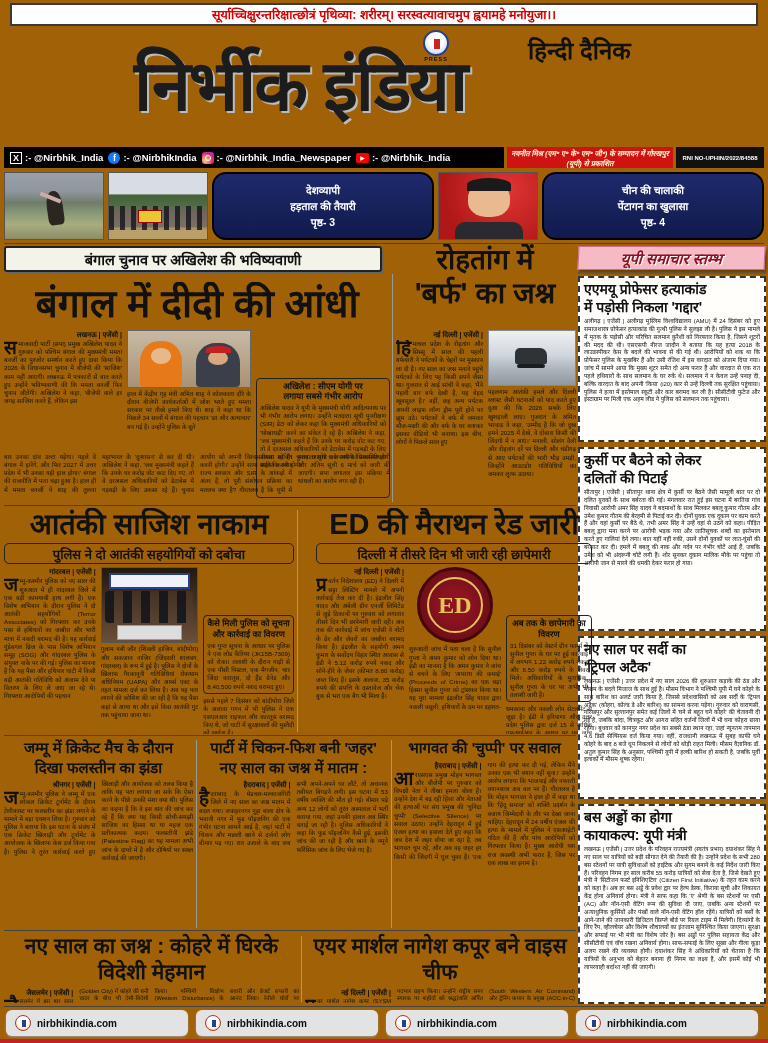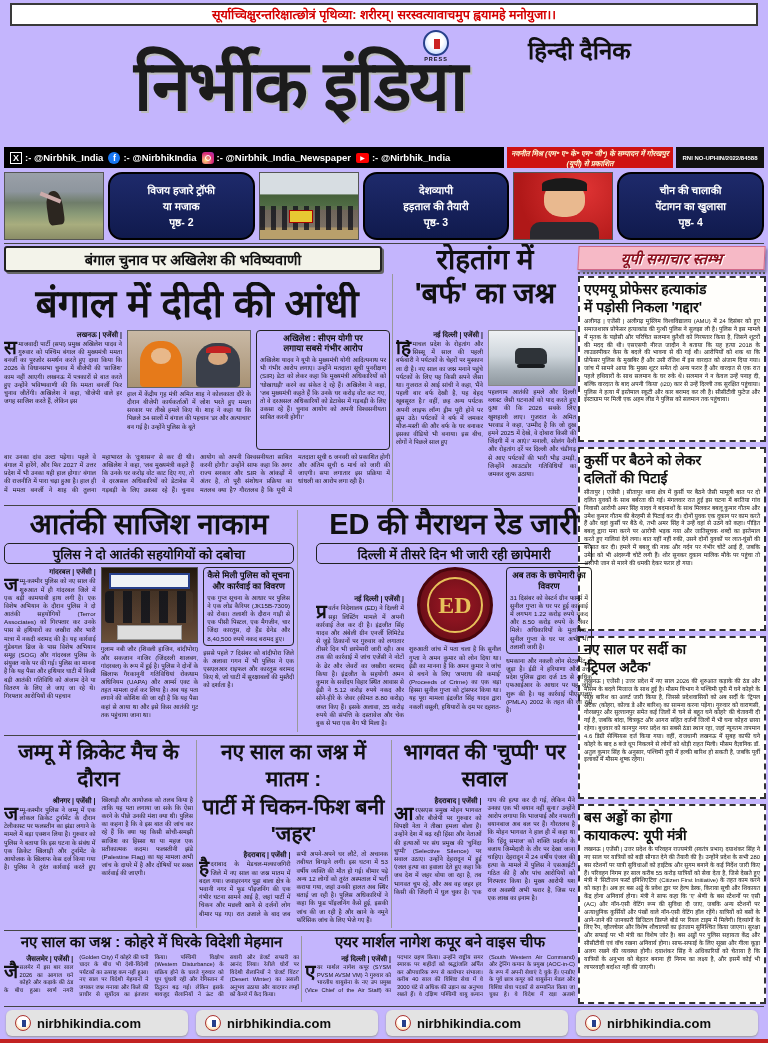--- a/index.html
+++ b/index.html
@@ -1,19 +1,19 @@
 <!DOCTYPE html>
 <html><head>
 <meta charset="utf-8">
 <style>
   * { margin:0; padding:0; box-sizing:border-box; }
   html,body { background:#777; }
   .page {
     position:relative; width:768px; height:1043px; margin:0 auto;
-    background:#c4b5fd; overflow:hidden;
+    background:#a16207; overflow:hidden;
     font-family:"Liberation Sans","DejaVu Sans",sans-serif; color:#111;
     border-bottom:4px solid #c22222;
   }
   
   .tagline-bar { position:absolute; left:10px; right:10px; top:3px; height:23px;
     border:2px solid #3a3a3a; background:#fff; display:flex; align-items:center; justify-content:center; }
   .tagline-bar span { color:#d40000; font-weight:bold; font-size:12.5px; }
   
   .mast-title { position:absolute; left:0; top:44px; width:600px; text-align:center;
     font-size:70px; font-weight:900; color:#1c1c1c; line-height:1.2; letter-spacing:-2px; white-space:nowrap;
@@ -78,21 +78,21 @@
     display:flex; align-items:center; justify-content:center; transform:skew(-3deg);
     border:1px solid #d06a8a; box-shadow:2px 3px 3px rgba(0,0,0,.35); text-shadow:1px 1px 0 #fff; }
   .rail-dots { position:absolute; left:578px; top:272px; width:187px; border-top:2px dotted #555; }
   
   .headline { font-weight:900; color:#111; text-align:center; }
   .dateline { font-size:7px; font-weight:bold; text-align:right; margin-bottom:1px; }
   .bodytext { font-size:6.2px; line-height:1.32; text-align:justify; overflow:hidden; }
   .dc { float:left; font-size:19px; font-weight:bold; line-height:0.8; padding-right:1.5px; }
   .subhead-box { border:1.5px solid #222; border-radius:5px; display:flex; align-items:center;
     justify-content:center; font-size:13px; font-weight:800; height:21px; margin:2px 0 3px 0; }
-  .inbox { border:1.2px solid #222; border-radius:4px; padding:2px 3px; }
+  .inbox { border:1.2px solid #222; border-radius:4px; padding:2px 3px;margin-top:48px; }
   .inbox .t { font-size:8.5px; font-weight:800; text-align:center; line-height:1.25; margin-bottom:2px; }
   
   .main-art { position:absolute; left:4px; top:282px; width:386px; height:286px; overflow:hidden; }
   .main-art .headline { font-size:39px; line-height:1.15; }
   .main-row { display:flex; gap:5px; margin-top:3px; height:120px; }
   .mcol1 { width:118px; } .mcol2 { width:124px; } .mcol3 { width:134px; }
   .photo-leaders { width:100%; height:58px; position:relative; overflow:hidden;
     background:linear-gradient(180deg,#c9b9a5,#a89274); border:1px solid #666; margin-bottom:2px; }
   .fig1 { position:absolute; left:10%; bottom:0; width:34%; height:82%; background:#e67a1a; border-radius:45% 45% 4px 4px; }
   .fig1::before { content:""; position:absolute; left:26%; top:16%; width:48%; height:34%; background:#e8b88a; border-radius:50%; }
@@ -115,49 +115,49 @@
   .rail-box .t { font-size:14px; font-weight:800; text-align:left; line-height:1.25; }
   .rail-box .b { font-size:5.9px; line-height:1.33; text-align:justify; margin-top:2px; }
   .rb1 { height:166px; } .rb2 { height:184px; } .rb3 { height:163px; } .rb4 { height:200px; }
   
   .band { position:absolute; overflow:hidden; }
   .terror { left:4px; top:508px; width:290px; height:226px; }
   .edart  { left:316px; top:508px; width:276px; height:226px; }
   .band .headline { font-size:29px; line-height:1.15; }
   .band-row { display:flex; gap:5px; height:162px; }
   .tcol1 { width:92px; } .tcol2 { width:98px; } .tcol3 { width:91px; }
-  .ecol1 { width:88px;margin-top:27px; } .ecol2 { width:92px; } .ecol3 { width:86px; }
+  .ecol1 { width:88px; } .ecol2 { width:92px; } .ecol3 { width:86px; }
   .photo-police { width:100%; height:76px; position:relative; overflow:hidden; border:1px solid #555;
     background:linear-gradient(180deg,#23190f,#51392a 62%,#6a503a); margin-bottom:2px; }
   .pol-banner { position:absolute; top:6%; left:8%; width:84%; height:22%; background:#eef2f6; border:2px solid #27408b; }
   .pol-figs { position:absolute; left:4%; top:30%; width:92%; height:44%;
     background:repeating-linear-gradient(90deg, rgba(20,22,28,.9) 0 9px, rgba(90,75,60,.25) 9px 18px); border-radius:4px; }
   .pol-table { position:absolute; bottom:3%; left:16%; width:68%; height:20%; background:#ddd; border:1px solid #999; }
   .ed-logo-wrap { display:flex; justify-content:center; margin-bottom:2px; }
   .ed-logo { width:76px; height:76px; border-radius:50%; border:3px solid #48060c;
     background:radial-gradient(circle,#8c1420 30%,#6b0f18 75%); display:flex; align-items:center;
     justify-content:center; position:relative; color:#e7c15a; font-weight:900; font-size:24px;
     font-family:"Liberation Serif","DejaVu Serif",serif; }
   .ed-logo::before { content:""; position:absolute; inset:7px; border:2px solid #e7c15a; border-radius:50%; }
   
   .a3 { position:absolute; top:738px; height:190px; overflow:hidden; }
-  .a3 .headline { font-size:21px; line-height:1.3; }
+  .a3 .headline { font-size:15px; line-height:1.3; }
   .a3 .cols { column-count:2; column-gap:6px; height:148px; margin-top:3px; }
   .flag-art { left:4px; width:189px; } .party-art { left:199px; width:189px; } .bhag-art { left:394px; width:181px; }
   
   .a4 { position:absolute; top:933px; height:70px; overflow:hidden; }
-  .a4 .headline { font-size:15px; line-height:1.25; }
+  .a4 .headline { font-size:21px; line-height:1.25; }
   .a4 .cols { column-gap:6px; height:46px; margin-top:2px; }
   .fog-art { left:4px; width:295px; } .fog-art .cols { column-count:4; }
   .air-art { left:305px; width:270px; } .air-art .cols { column-count:3; }
   .a4 .bodytext { font-size:5.7px; }
   
   .pill { position:absolute; top:1010px; width:182px; height:26px; background:#e3e3e3;
     border-radius:6px; display:flex; align-items:center; gap:6px; padding:0 9px; box-shadow:0 1px 2px #999; }
-  .pill .site { font-size:13px; font-weight:900; color:#0d0d0d; }
+  .pill .site { font-size:10px; font-weight:900; color:#0d0d0d; }
   .press-mini { width:16px; height:16px; border-radius:50%; border:1.5px solid #a33;
     background:radial-gradient(circle at 50% 40%, #fff 45%, #ffd9a0 80%, #a33 100%); position:relative; flex:none; }
   .press-mini::after { content:""; position:absolute; left:6px; top:4px; width:4px; height:7px; background:#27408b; }
   
   .hrule { position:absolute; border-top:1.5px solid #444; }
   .vrule { position:absolute; border-left:1px solid #999; }
 </style>
 </head>
 <body>
 
@@ -194,25 +194,20 @@
       </span>
     </div>
     <div class="publisher">नवनीत मिश्र (एम॰ ए॰ के॰ एम॰ जी॰) के सम्पादन में गोरखपुर (यूपी) से प्रकाशित</div>
     <div class="rni">RNI NO-UPHIN/2022/84588</div>
   </div>
 
   <div class="promos">
     <div class="promo-photo photo-cricket">
       <div class="crick-fig"></div>
     </div>
-    <div class="promo-cap">
-      <div>विजय हजारे ट्रॉफी</div>
-      <div>या मजाक</div>
-      <div>पृष्ठ- 2</div>
-    </div>
     <div class="promo-photo photo-protest">
       <div class="crowd"></div>
       <div class="banner-y"></div>
     </div>
     <div class="promo-cap">
       <div>देशव्यापी</div>
       <div>हड़ताल की तैयारी</div>
       <div>पृष्ठ- 3</div>
     </div>
     <div class="promo-photo photo-xi">
@@ -361,31 +356,32 @@
           <div class="bodytext">31 दिसंबर को वेस्टर्न ग्रीन फार्म्स में सुनील गुप्ता के घर पर हुई कार्रवाई में लगभग 1.22 करोड़ रुपये नकद और 8.50 करोड़ रुपये के जेवर मिले। अधिकारियों के मुताबिक, सुनील गुप्ता के घर पर अभी भी तलाशी जारी है।</div>
         </div>
         <div class="bodytext" style="margin-top:3px">धमकाना और नकली लोन सेटलमेंट से जुड़ा है। ईडी ने हरियाणा और उत्तर प्रदेश पुलिस द्वारा दर्ज 15 से अधिक एफआईआर के आधार पर यह जांच शुरू की है। यह कार्रवाई पीएमएलए (PMLA) 2002 के तहत की जा रही है।</div>
       </div>
     </div>
   </div>
 
   <div class="a3 flag-art">
     <div class="headline">
       <div>जम्मू में क्रिकेट मैच के दौरान</div>
+      <div>दिखा फलस्तीन का झंडा</div>
     </div>
     <div class="cols bodytext">
       <div class="dateline">श्रीनगर | एजेंसी |</div>
       <span class="dc">ज</span><span>म्मू-कश्मीर पुलिस ने जम्मू में एक लोकल क्रिकेट टूर्नामेंट के दौरान टेलीकास्ट पर फलस्तीन का झंडा लगाने के मामले में बड़ा एक्शन लिया है। गुरुवार को पुलिस ने बताया कि इस घटना के संबंध में एक क्रिकेट खिलाड़ी और टूर्नामेंट के आयोजक के खिलाफ केस दर्ज किया गया है। पुलिस ने तुरंत कार्रवाई करते हुए खिलाड़ी और आयोजक को तलब किया है ताकि यह पता लगाया जा सके कि ऐसा करने के पीछे उनकी मंशा क्या थी। पुलिस का कहना है कि वे इस बात की जांच कर रहे हैं कि क्या यह किसी सोची-समझी साजिश का हिस्सा था या महज एक प्रतीकात्मक कदम। फलस्तीनी झंडे (Palestine Flag) का यह मामला अभी जांच के दायरे में है और दोषियों पर सख्त कार्रवाई की जाएगी।</span>
     </div>
   </div>
 
   <div class="a3 party-art">
     <div class="headline">
+      <div>पार्टी में चिकन-फिश बनी 'जहर'</div>
       <div>नए साल का जश्न में मातम :</div>
-      <div>पार्टी में चिकन-फिश बनी 'जहर'</div>
     </div>
     <div class="cols bodytext">
       <div class="dateline">हैदराबाद | एजेंसी |</div>
       <span class="dc">है</span><span>दराबाद के मेडचल-मल्काजगिरी जिले में नए साल का जश्न मातम में बदल गया। जवाहरनगर पुट्टा बाला क्षेत्र के भवानी नगर में फूड पॉइजनिंग की एक गंभीर घटना सामने आई है, जहां पार्टी में चिकन और मछली खाने से दर्जनों लोग बीमार पड़ गए। रात उजाले के बाद जब सभी अपने-अपने घर लौटे, तो अचानक तबीयत बिगड़ने लगी। इस घटना में 53 वर्षीय व्यक्ति की मौत हो गई। बीमार पड़े अन्य 12 लोगों को तुरंत अस्पताल में भर्ती कराया गया, जहां उनकी हालत अब स्थिर बताई जा रही है। पुलिस अधिकारियों ने कहा कि फूड पॉइजनिंग कैसे हुई, इसकी जांच की जा रही है और खाने के नमूने फॉरेंसिक जांच के लिए भेजे गए हैं।</span>
     </div>
   </div>
 
   <div class="a3 bhag-art">
     <div class="headline">
       <div>भागवत की 'चुप्पी' पर सवाल</div>

